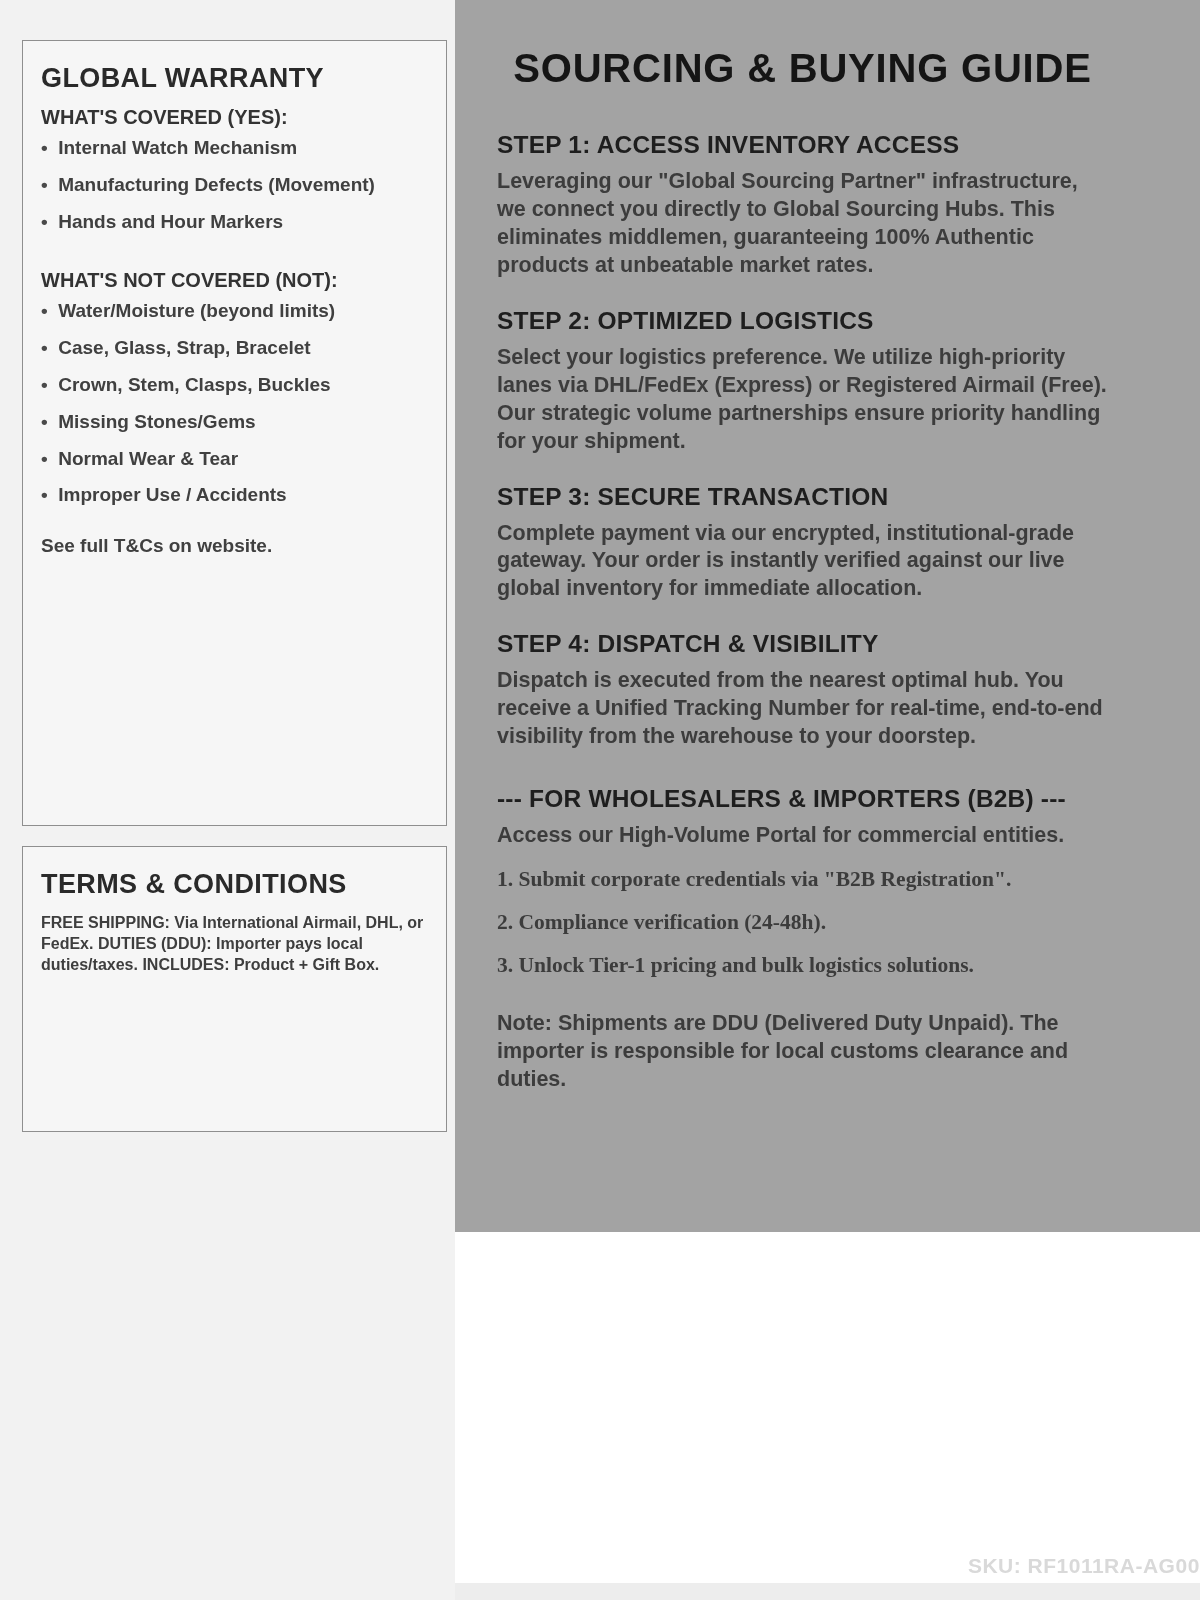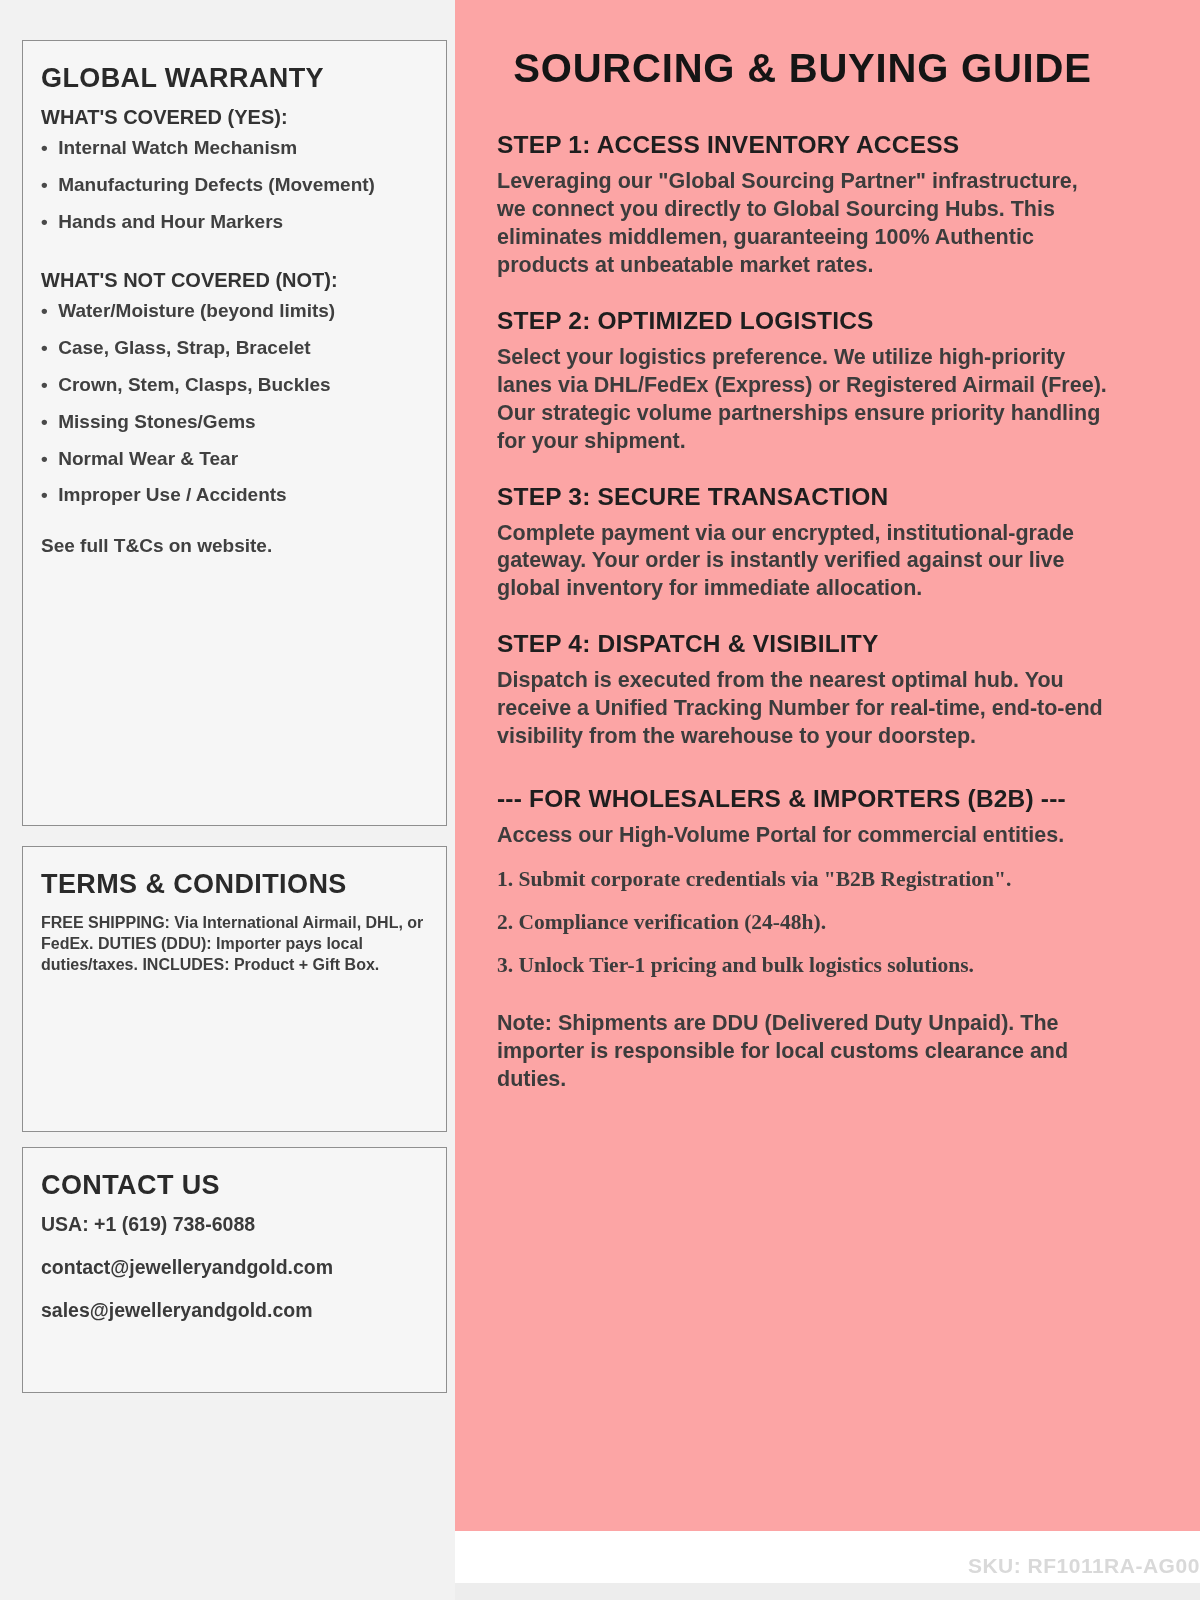--- a/index.html
+++ b/index.html
@@ -54,22 +54,22 @@
     line-height:1.32; white-space:pre-line;
   }
   .contact-line {
     font-size:19.5px; font-weight:bold; color:#3a3a3a;
     margin-bottom:20px;
   }
 
   
   .main {
     position:absolute; left:455px; top:0;
-    width:745px; height:1531px;
-    background:#fca5a5;
+    width:745px; height:1232px;
+    background:#a3a3a3;
     padding:46px 92px 0 42px;
   }
   .main-title {
     text-align:center;
     font-size:40px; font-weight:bold; color:#151515;
     letter-spacing:0.8px;
     margin-bottom:40px;
   }
   .step { margin-bottom:27px; }
   .step h3, .b2b h3 {
@@ -119,26 +119,20 @@
       <li>Improper Use / Accidents</li>
     </ul>
     <p class="footnote">See full T&amp;Cs on website.</p>
   </section>
 
   <section class="panel panel-terms">
     <h2>TERMS &amp; CONDITIONS</h2>
     <p class="terms-body">FREE SHIPPING: Via International Airmail, DHL, or FedEx.  DUTIES (DDU): Importer pays local duties/taxes.  INCLUDES: Product + Gift Box.</p>
   </section>
 
-  <section class="panel panel-contact">
-    <h2>CONTACT US</h2>
-    <p class="contact-line">USA: +1 (619) 738-6088</p>
-    <p class="contact-line">contact@jewelleryandgold.com</p>
-    <p class="contact-line">sales@jewelleryandgold.com</p>
-  </section>
 
 </div>
 
 <div class="main">
   <h1 class="main-title">SOURCING &amp; BUYING GUIDE</h1>
 
   <section class="step">
     <h3>STEP 1: ACCESS INVENTORY ACCESS</h3>
     <p>Leveraging our "Global Sourcing Partner" infrastructure, we connect you directly to Global Sourcing Hubs. This eliminates middlemen, guaranteeing 100% Authentic products at unbeatable market rates.</p>
   </section>

